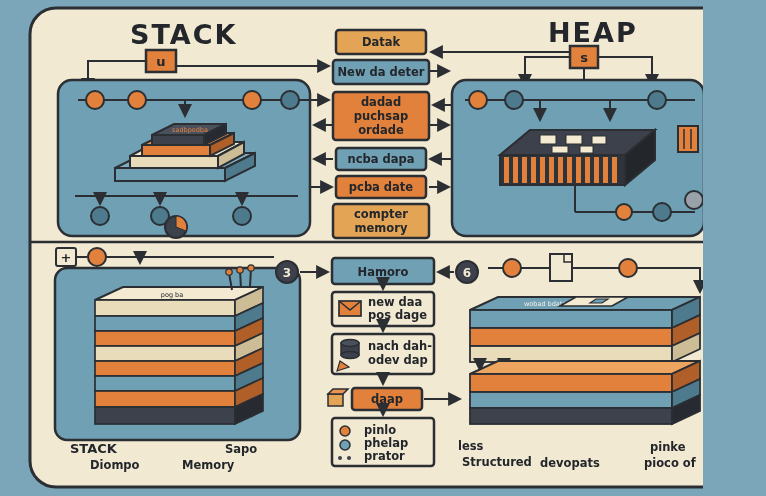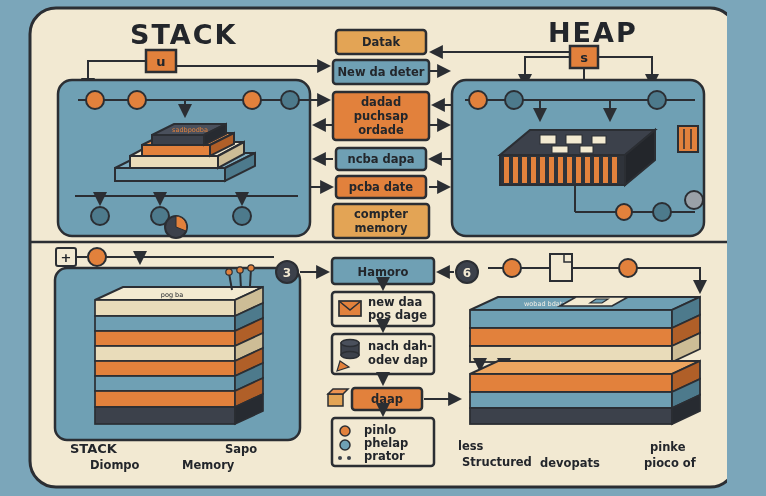--- a/index.html
+++ b/index.html
@@ -1,20 +1,20 @@
 <!DOCTYPE html>
 <html style="--bg: #7ba6ba; --panel: #f2e9d2; --ink: #2b2e33; --orange: #e2813c; --tan: #e3a455; --teal: #6fa0b4; --teal-dark: #4d7a8c; --slate: #3c414b; --cream: #e9dcba;"><head>
 <meta charset="utf-8">
 <style>
   :root{
     --bg:#7ba6ba; --panel:#f2e9d2; --ink:#2b2e33; --orange:#e2813c;
     --tan:#e3a455; --teal:#6fa0b4; --teal-dark:#4d7a8c; --slate:#3c414b; --cream:#e9dcba;
   }
   html,body{margin:0;padding:0;background:var(--bg);}
-  .stage{position:relative;width:703px;height:496px;overflow:hidden;font-family:"DejaVu Sans",sans-serif;padding-left:24px;}
+  .stage{position:relative;width:703px;height:496px;overflow:hidden;font-family:"DejaVu Sans",sans-serif;}
   svg{position:absolute;inset:0;display:block;}
   svg text{font-family:"DejaVu Sans","Liberation Sans",sans-serif;fill:#23262b;}
   .title{font-weight:bold;font-size:27px;letter-spacing:2px;}
   .boxlabel{font-weight:bold;font-size:11.5px;}
   .smlabel{font-weight:bold;font-size:11.5px;}
   .biglabel{font-weight:bold;font-size:13px;}
   .chipletter{font-weight:bold;font-size:13px;}
   .badge{font-weight:bold;font-size:12px;fill:#f2e9d2;}
   .tiny{font-size:6.5px;}
 </style>

